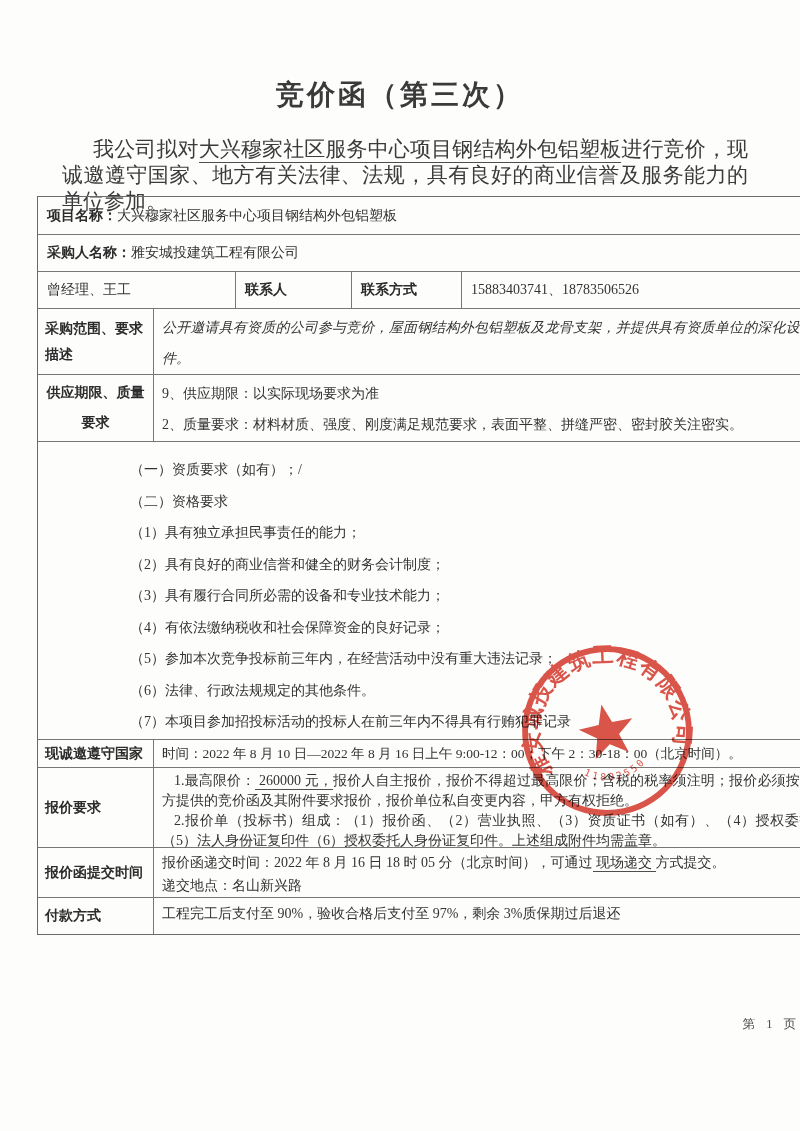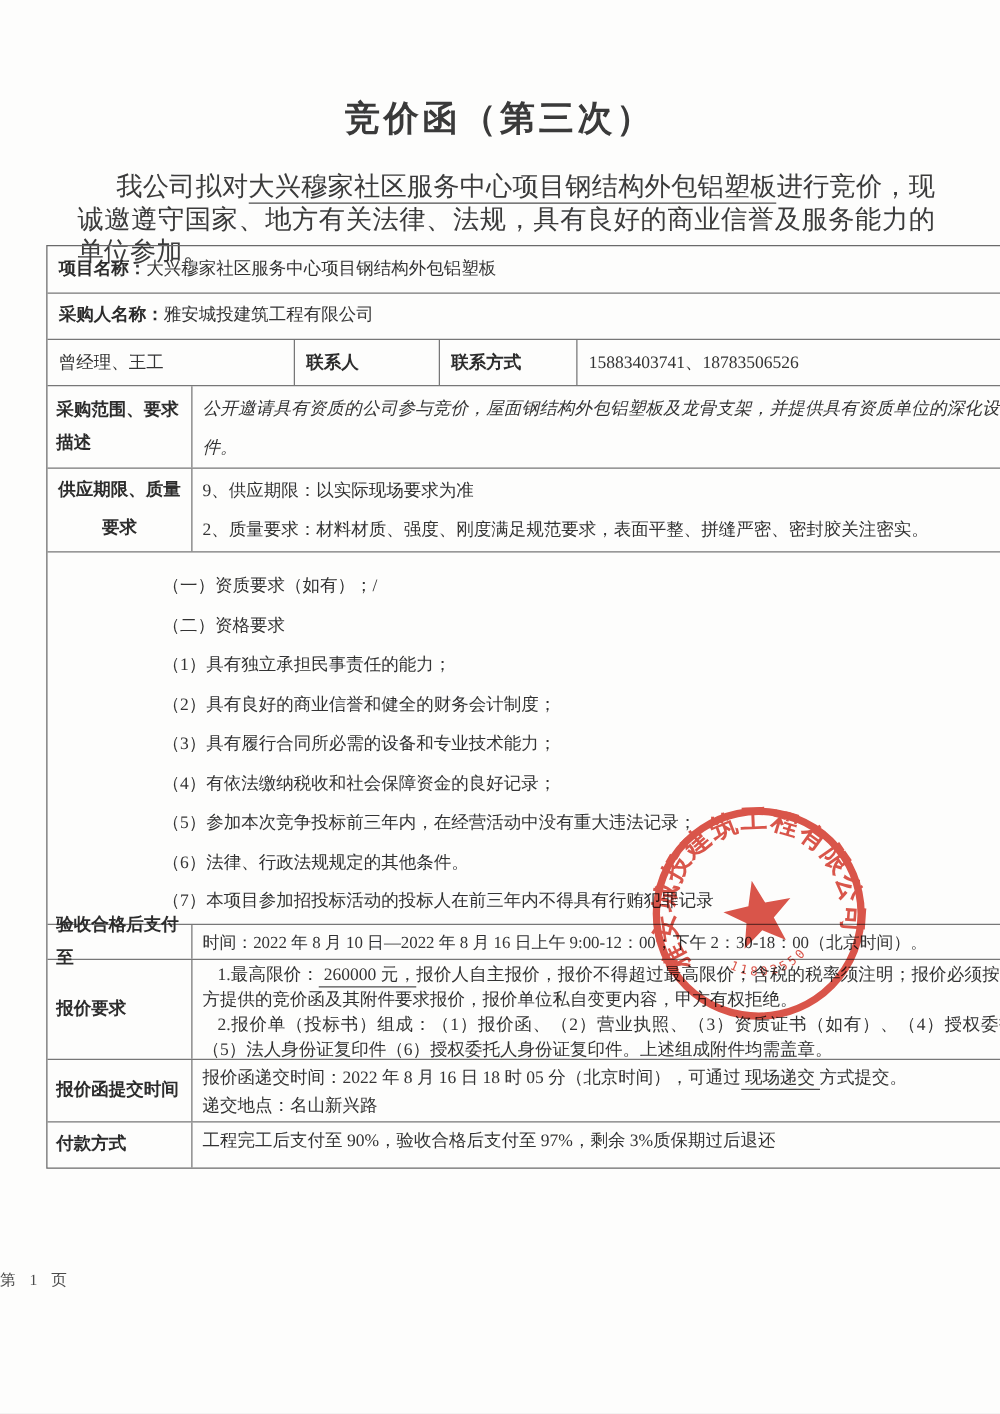--- a/index.html
+++ b/index.html
@@ -79,21 +79,21 @@
   .r8 .t-content{line-height:20px;padding-top:3px;text-align:justify;}
   .r8 p{margin:0;text-indent:12px;}
   .r9{height:50px;}
   .r9 .t-content{line-height:23px;padding-top:3px;}
   .r10{height:37px;}
   .r10 .t-label{justify-content:center;}
   .r10 .t-content{line-height:20px;padding-top:6px;}
   .footer{
     position:absolute;
     left:0;top:1016px;width:100%;
-    text-align:left;
+    text-align:right;
     font-size:12.5px;
     letter-spacing:4px;
     color:#4a4a4a;
   }
   .seal{
     position:absolute;
     left:517px;top:641px;
     width:180px;height:180px;
     transform:rotate(-12deg);
     mix-blend-mode:multiply;
@@ -148,21 +148,21 @@
         <div class="q-item">（2）具有良好的商业信誉和健全的财务会计制度；</div>
         <div class="q-item">（3）具有履行合同所必需的设备和专业技术能力；</div>
         <div class="q-item">（4）有依法缴纳税收和社会保障资金的良好记录；</div>
         <div class="q-item">（5）参加本次竞争投标前三年内，在经营活动中没有重大违法记录；</div>
         <div class="q-item">（6）法律、行政法规规定的其他条件。</div>
         <div class="q-item">（7）本项目参加招投标活动的投标人在前三年内不得具有行贿犯罪记录</div>
       </div>
     </div>
 
     <div class="t-row r7">
-      <div class="t-label">验收合格后支付至</div>
+      <div class="t-label">现诚邀遵守国家</div>
       <div class="t-content">时间：2022 年 8 月 10 日—2022 年 8 月 16 日上午 9:00-12：00；下午 2：30-18：00（北京时间）。</div>
     </div>
 
     <div class="t-row r8">
       <div class="t-label">报价要求</div>
       <div class="t-content">
         <p><span>1.最高限价：</span><span class="u"> 260000 元，</span><span>报价人自主报价，报价不得超过最高限价；含税的税率须注明；报价必须按照甲方提供的竞价函及其附件要求报价，报价单位私自变更内容，甲方有权拒绝。</span></p>
         <p>2.报价单（投标书）组成：（1）报价函、（2）营业执照、（3）资质证书（如有）、（4）授权委托书（5）法人身份证复印件（6）授权委托人身份证复印件。上述组成附件均需盖章。</p>
       </div>
     </div>

